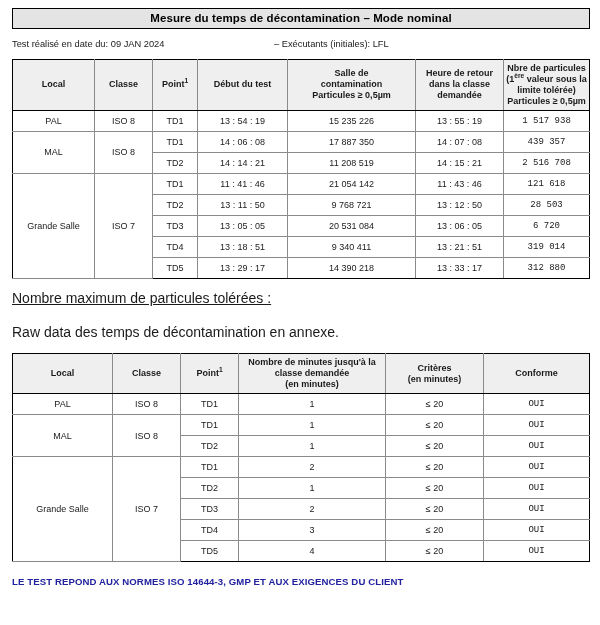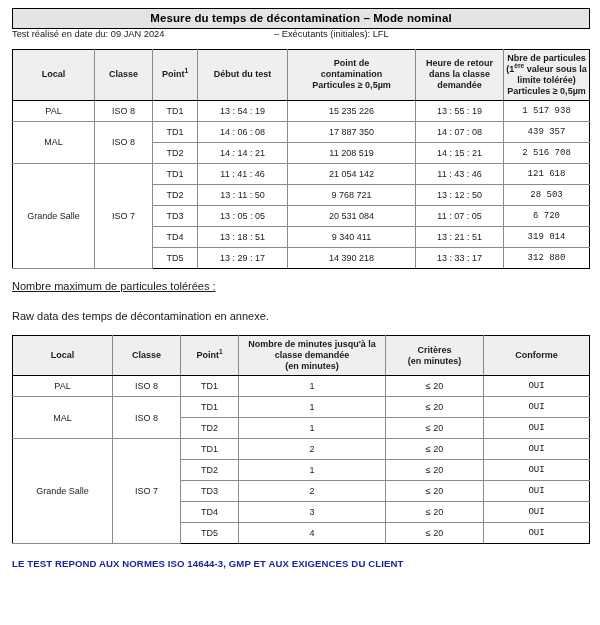--- a/index.html
+++ b/index.html
@@ -32,20 +32,21 @@
     letter-spacing: .1px;
     padding: 3px 0 4px 0;
     margin: 0 0 0 0;
     color: #000;
   }
 
   
   .meta-line {
     display: flex;
     font-size: 9.3px;
+    margin-top: 10px;
     color: #1a1a1a;
   }
   .meta-left { width: 262px; white-space: nowrap; }
   .meta-right { white-space: nowrap; }
 
   
   .intro {
     font-size: 9.3px;
     line-height: 1.38;
     margin-top: 12px;
@@ -82,21 +83,21 @@
   table.doc tbody tr td.edge-l { border-left: 1.4px solid #000; }
   table.doc tbody tr td.edge-r { border-right: 1.4px solid #000; font-family: Liberation Mono, monospace; }
   table.doc tbody tr.last-row td { border-bottom: 1.4px solid #000; }
 
   .t1 { margin-top: 10px; }
   .t2 { margin-top: 0; }
 
   .sub { font-size: 6.6px; vertical-align: super; line-height: 0; }
 
   
-  .notes { margin-top: 11px; font-size: 11px; color: #1a1a1a; }
+  .notes { margin-top: 11px; font-size: 14px; color: #1a1a1a; }
   .notes .n-title { text-decoration: underline; margin-bottom: 8px; }
   .notes .n-line { line-height: 1.32; }
   .notes .n-gap { height: 9px; }
 
   
   .footer {
     margin-top: 14px;
     font-size: 9.6px;
     font-weight: bold;
     color: #2222a0;
@@ -126,21 +127,21 @@
         <col style="width:88px">
         <col style="width:86px">
     </colgroup>
     <thead>
       <tr>
         <th class="first">Local</th>
         <th>Classe</th>
         <th><span>Point</span><span class="sub">1</span></th>
         <th>Début du test</th>
         <th>
-          <span>Point de</span><br>
+          <span>Salle de</span><br>
           <span>contamination</span><br>
           <span>Particules ≥ 0,5µm</span>
         </th>
         <th>
           <span>Heure de retour</span><br>
           <span>dans la classe</span><br>
           <span>demandée</span>
         </th>
         <th class="last">
           <span>Nbre de particules</span><br>
@@ -189,21 +190,21 @@
           <td>TD2</td>
           <td>13 : 11 : 50</td>
           <td>9 768 721</td>
           <td>13 : 12 : 50</td>
           <td class="edge-r">28 503</td>
         </tr>
         <tr>
           <td>TD3</td>
           <td>13 : 05 : 05</td>
           <td>20 531 084</td>
-          <td>11 : 07 : 05</td>
+          <td>13 : 06 : 05</td>
           <td class="edge-r">6 720</td>
         </tr>
         <tr>
           <td>TD4</td>
           <td>13 : 18 : 51</td>
           <td>9 340 411</td>
           <td>13 : 21 : 51</td>
           <td class="edge-r">319 014</td>
         </tr>
         <tr class="last-row">

